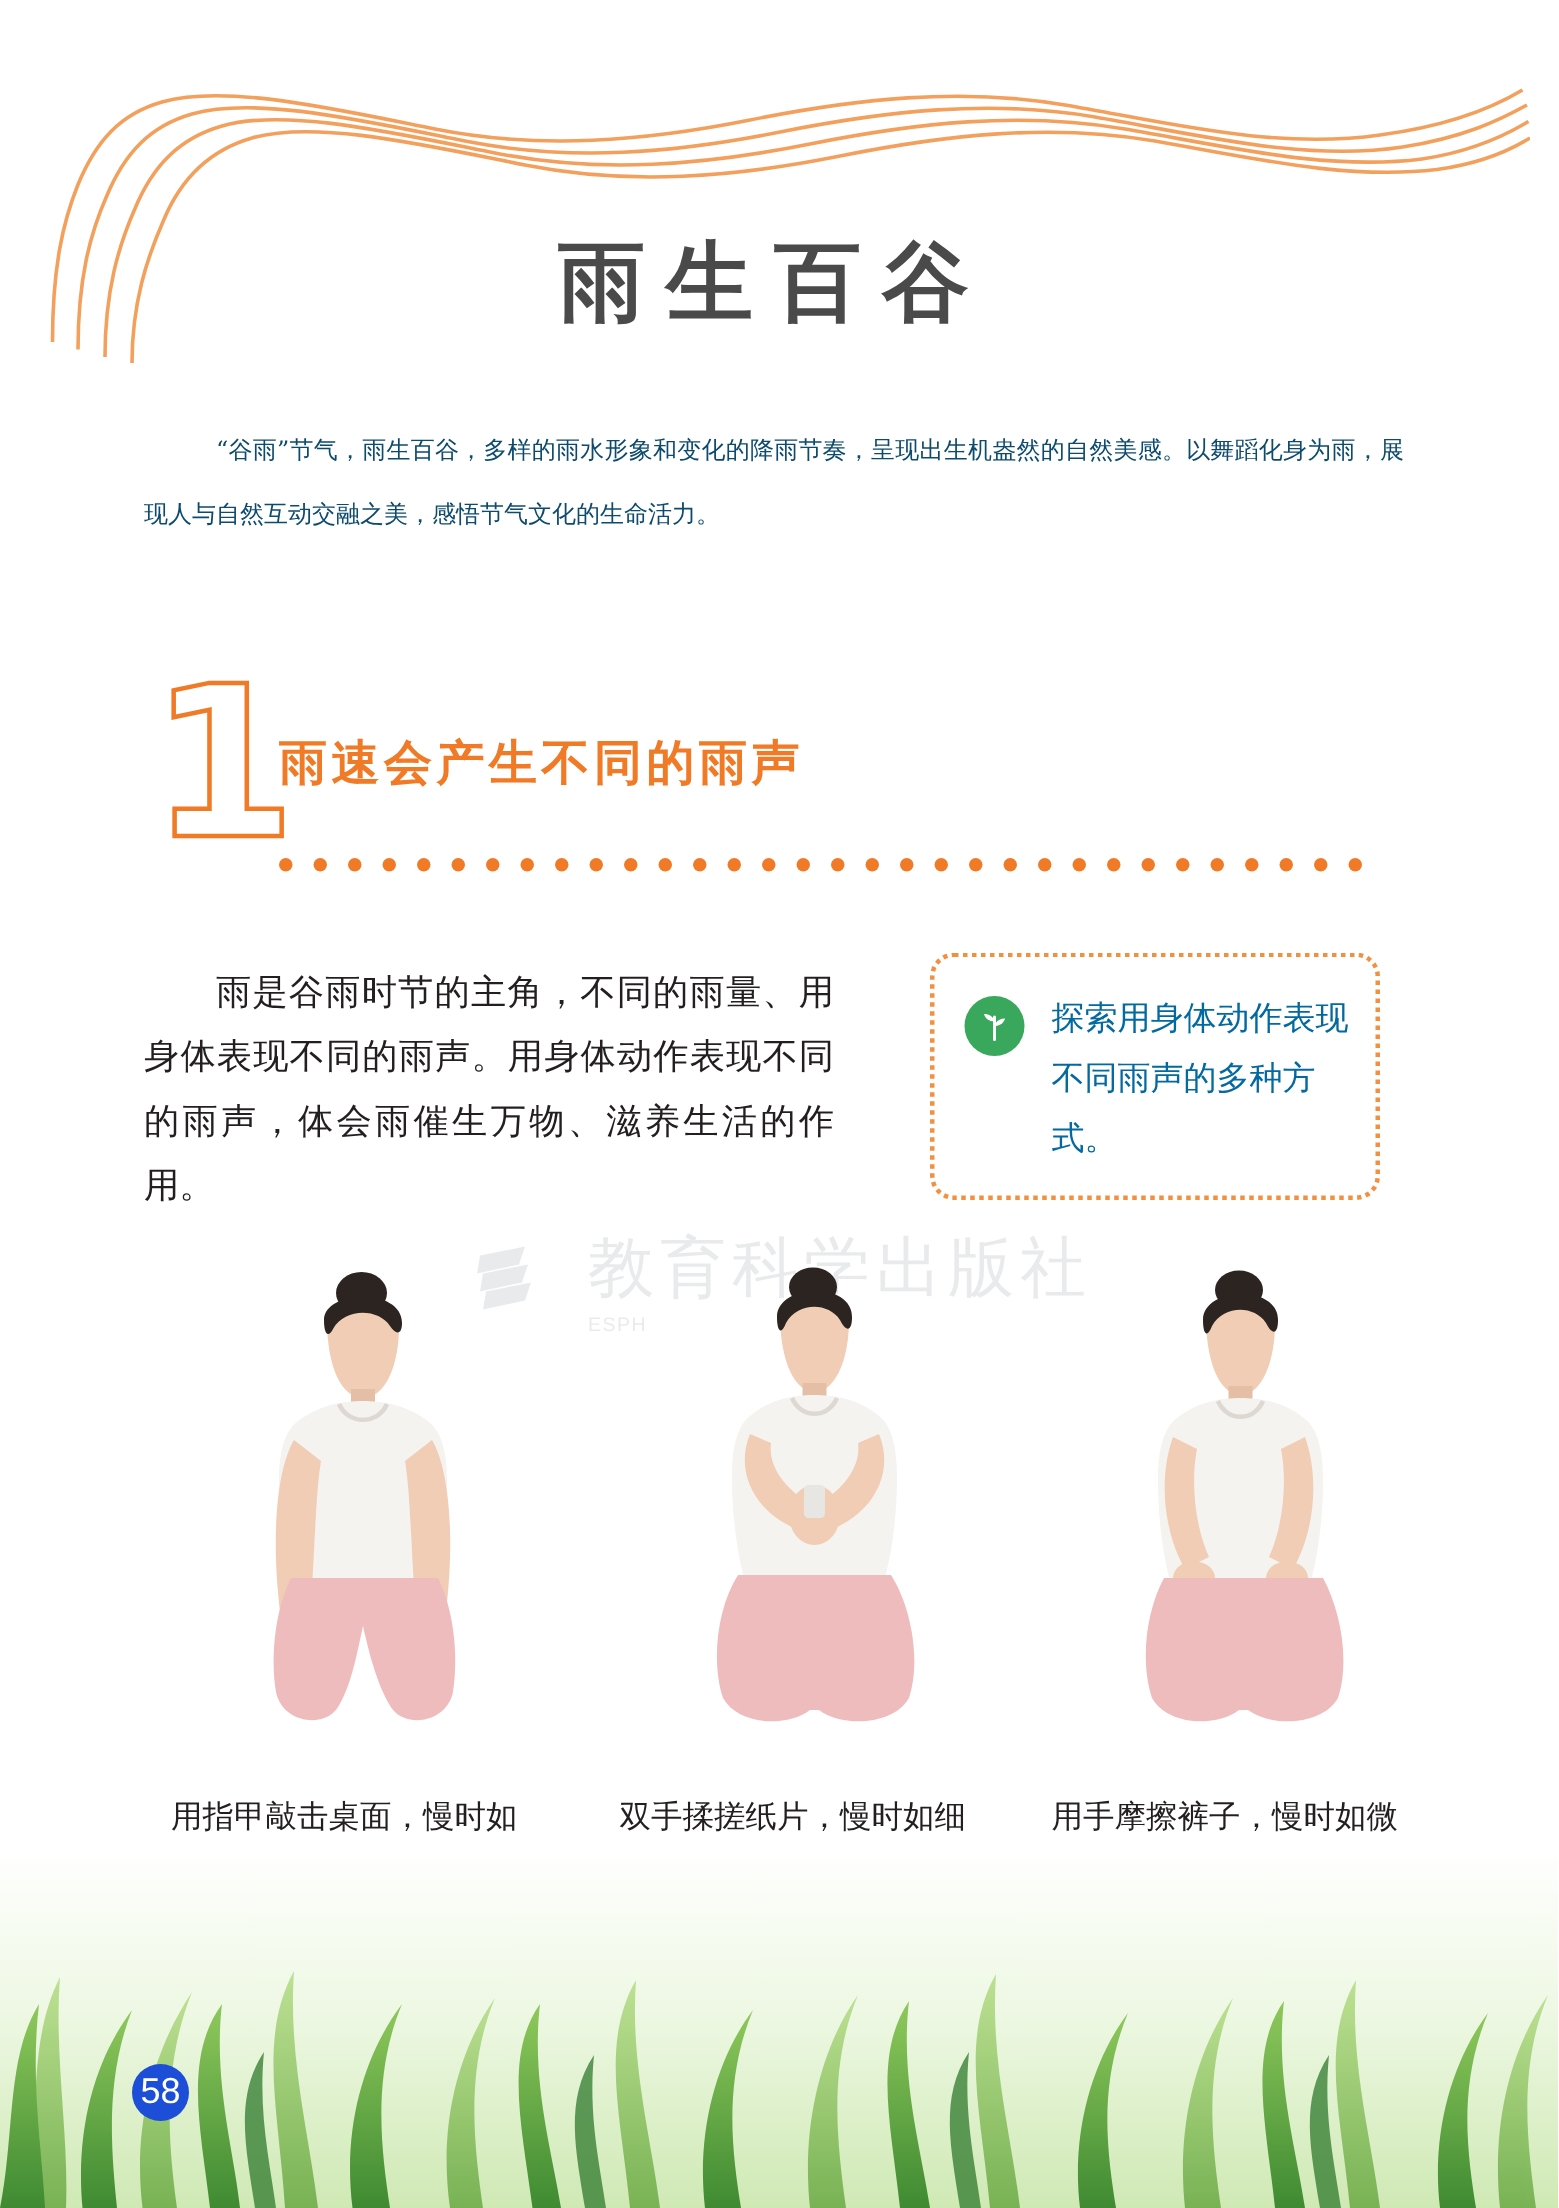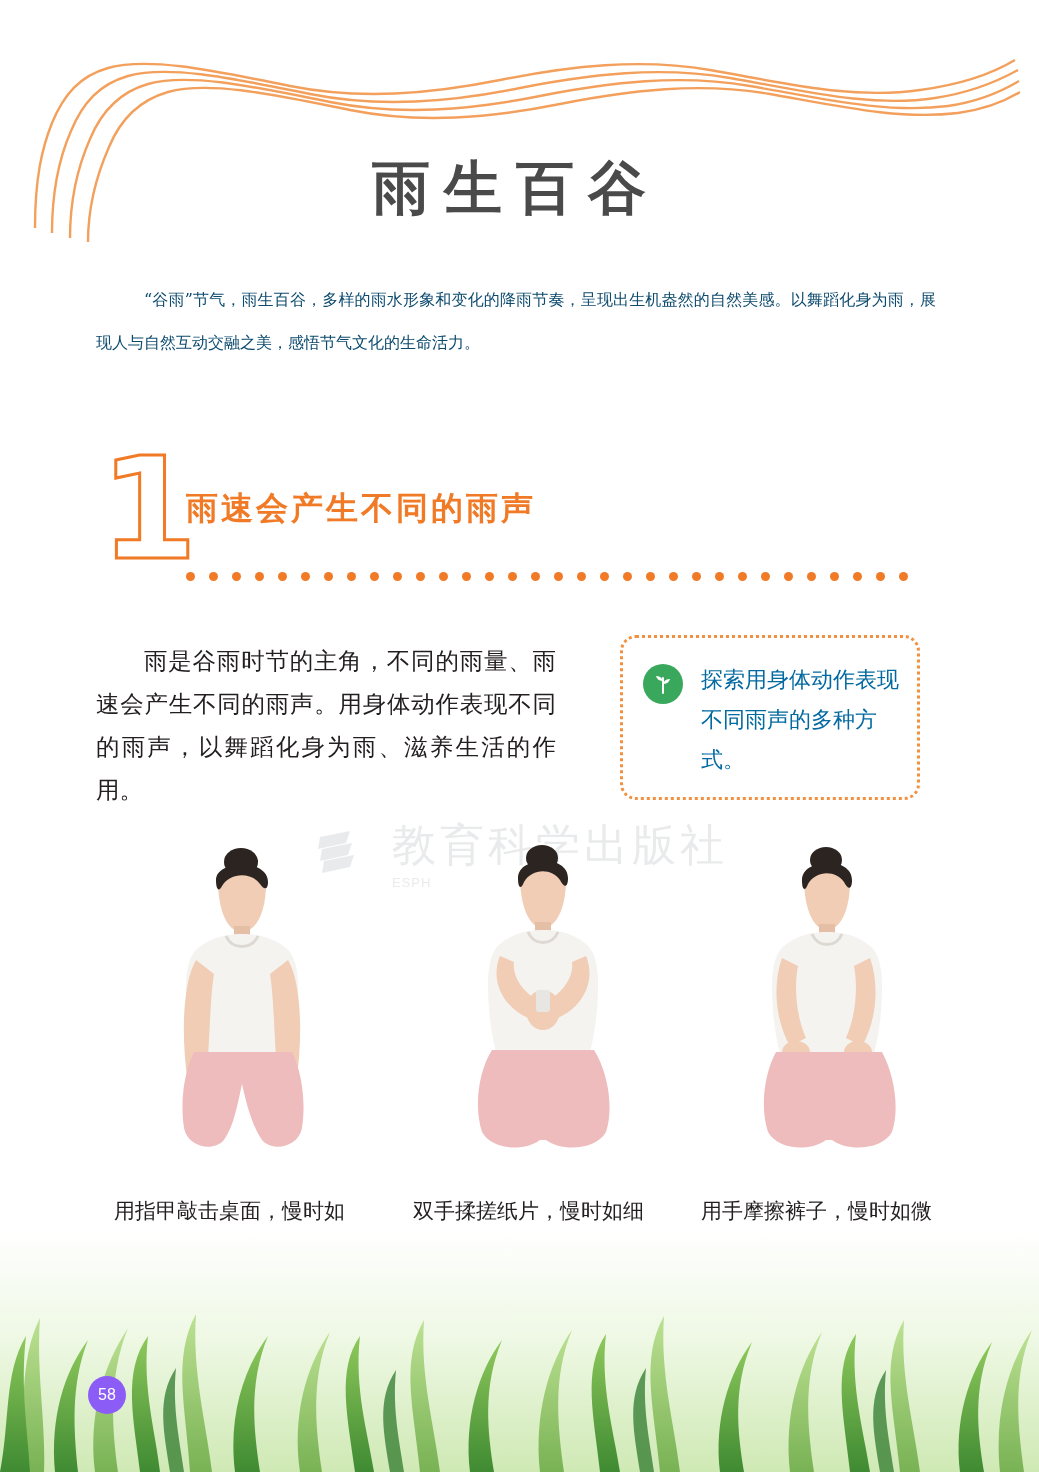--- a/index.html
+++ b/index.html
@@ -239,23 +239,23 @@
     overflow: hidden;
   }
 
   .page-number {
     position: absolute;
     left: 88px;
     bottom: 58px;
     width: 38px;
     height: 38px;
     border-radius: 50%;
-    background: #8b5cf6;
+    background: #1d4ed8;
     color: #ffffff;
-    font-size: 16px;
+    font-size: 24px;
     display: flex;
     align-items: center;
     justify-content: center;
     font-family: "Liberation Sans", sans-serif;
     z-index: 5;
   }
 </style>
 </head>
 <body>
 
@@ -306,21 +306,21 @@
       <span class="dot" style="left: 552px;"></span>
       <span class="dot" style="left: 575px;"></span>
       <span class="dot" style="left: 598px;"></span>
       <span class="dot" style="left: 621px;"></span>
       <span class="dot" style="left: 644px;"></span>
       <span class="dot" style="left: 667px;"></span>
       <span class="dot" style="left: 690px;"></span>
       <span class="dot" style="left: 713px;"></span>
     </div>
 
-  <div class="body-col">雨是谷雨时节的主角，不同的雨量、雨速会产生不同的雨声。用身体动作表现不同的雨声，以舞蹈化身为雨、滋养生活的作用。</div>
+  <div class="body-col">雨是谷雨时节的主角，不同的雨量、用身体表现不同的雨声。用身体动作表现不同的雨声，体会雨催生万物、滋养生活的作用。</div>
 
   <div class="tip-box">
     <div class="tip-icon">
       <svg width="24" height="24" viewBox="0 0 24 24">
         <path d="M12 21 C12 14 12 10 12 6" stroke="#ffffff" stroke-width="2" fill="none" stroke-linecap="round"></path>
         <path d="M12 9 C6 9 5 4 5 4 C11 4 12 9 12 9 Z" fill="#ffffff"></path>
         <path d="M12 12 C18 12 19 7 19 7 C13 7 12 12 12 12 Z" fill="#ffffff"></path>
       </svg>
     </div>
     <div class="tip-text">探索用身体动作表现不同雨声的多种方式。</div>

